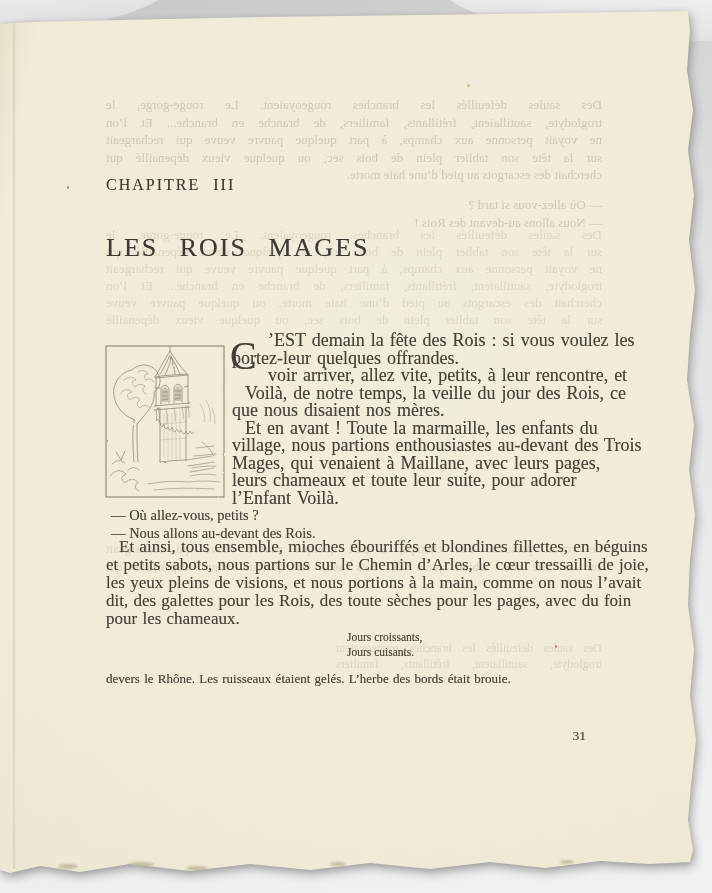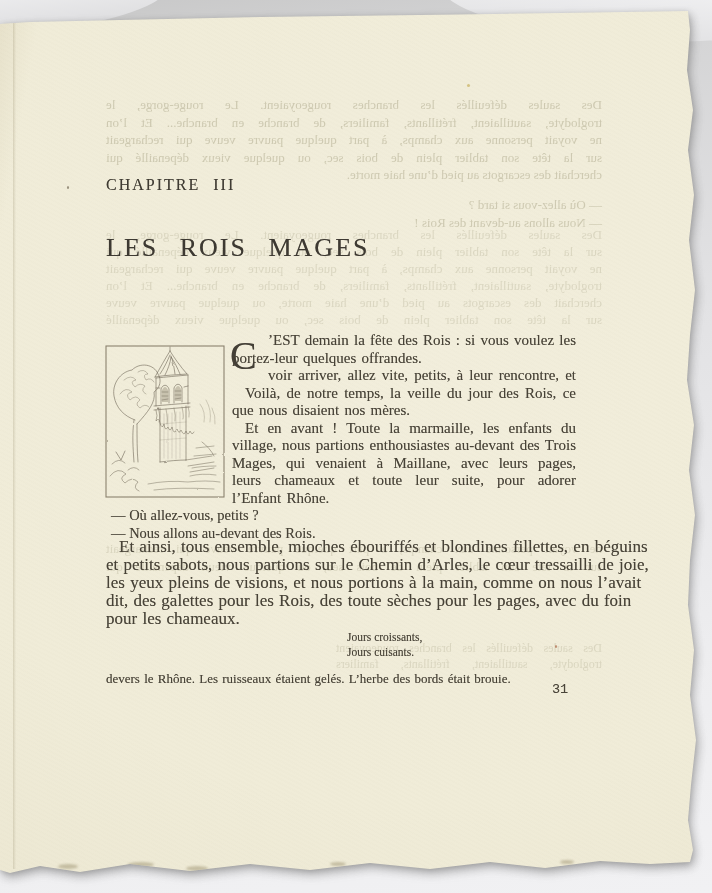--- a/index.html
+++ b/index.html
@@ -33,27 +33,27 @@
   
   .txt{position:absolute;color:#474237;text-shadow:0 0 .4px rgba(72,66,54,.45);}
   .tline{white-space:nowrap;}
   .just{text-align:justify;text-align-last:justify;}
   .ind{text-indent:13px;}
   .dc{padding-left:36px;}
   .chapter{left:106px;top:176px;width:470px;text-align:left;font-size:16px;
     letter-spacing:2px;word-spacing:7px;color:#3f3b33;}
   .title{left:106px;top:233px;width:470px;text-align:left;font-size:26px;
     letter-spacing:2px;word-spacing:13px;color:#3d3932;}
-  .intro{left:232px;top:332px;width:344px;font-size:15px;line-height:17.5px;word-spacing:1.5px;}
+  .intro{left:232px;top:332px;width:344px;font-size:18px;line-height:17.5px;word-spacing:1.5px;}
   .dropcap{left:230px;top:336px;font-size:40px;line-height:1;color:#433f36;}
   .dialogue{left:111px;top:507px;font-size:14.5px;line-height:17.5px;}
   .body-small{left:106px;top:538px;width:496px;font-size:17px;line-height:18px;word-spacing:1px;}
   .verse{left:299px;top:630px;font-size:11.5px;line-height:14.5px;margin-left:48px;}
   .closing{left:106px;top:670px;width:496px;font-size:13px;line-height:18px;word-spacing:1px;}
-  .pagenum{left:552px;top:682px;width:34px;text-align:left;font-size:13.5px;color:#4a453a;font-family:Liberation Mono, monospace;}
+  .pagenum{left:552px;top:728px;width:34px;text-align:right;font-size:13.5px;color:#4a453a;}
   
   .ghost{position:absolute;transform:scaleX(-1);color:rgba(143,138,106,.36);
     filter:blur(.45px);font-size:13px;line-height:17.5px;}
   .ghost .just{text-align:justify;text-align-last:justify;}
   .ghost.faint{color:rgba(143,138,106,.22);}
   
   .etching{position:absolute;left:104px;top:344px;width:122px;height:156px;}
 </style>
 </head>
 <body>
@@ -143,21 +143,21 @@
     <div class="txt intro">
         <div class="tline just dc">’EST demain la fête des Rois : si vous voulez les</div>
         <div class="tline">portez-leur quelques offrandes.</div>
         <div class="tline just dc">voir arriver, allez vite, petits, à leur rencontre, et</div>
         <div class="tline just ind">Voilà, de notre temps, la veille du jour des Rois, ce</div>
         <div class="tline">que nous disaient nos mères.</div>
         <div class="tline just ind">Et en avant !  Toute la marmaille, les enfants du</div>
         <div class="tline just">village, nous partions enthousiastes au-devant des Trois</div>
         <div class="tline just">Mages, qui venaient à Maillane, avec leurs pages,</div>
         <div class="tline just">leurs chameaux et toute leur suite, pour adorer</div>
-        <div class="tline">l’Enfant Rhône.</div>
+        <div class="tline">l’Enfant Voilà.</div>
       </div>
 
     <div class="txt dialogue">
         <div class="tline">— Où allez-vous, petits ?</div>
         <div class="tline">— Nous allons au-devant des Rois.</div>
       </div>
 
     <div class="txt body-small">
         <div class="tline just ind">Et ainsi, tous ensemble, mioches ébouriffés et blondines fillettes, en béguins</div>
         <div class="tline just">et petits sabots, nous partions sur le Chemin d’Arles, le cœur tressailli de joie,</div>

